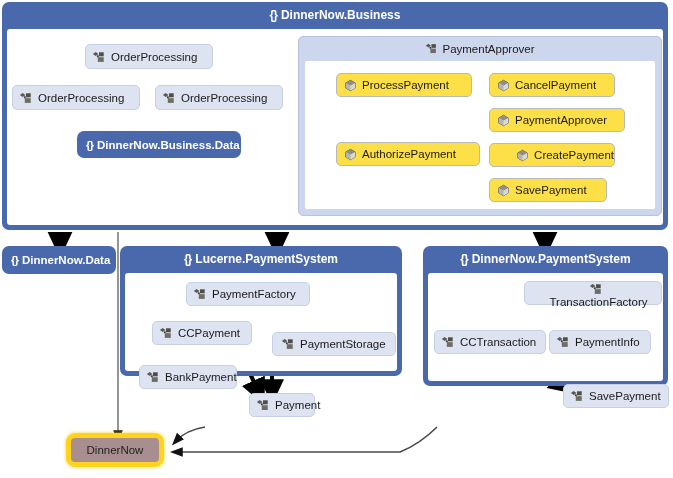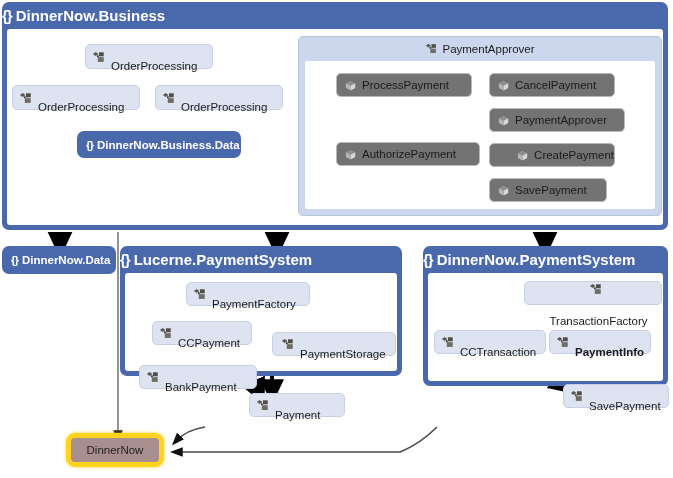--- a/index.html
+++ b/index.html
@@ -4,41 +4,41 @@
 <style>
   html,body{margin:0;padding:0;background:#ffffff;}
   body{width:673px;height:478px;position:relative;overflow:hidden;
        font-family:"Liberation Sans","DejaVu Sans",sans-serif;}
   #stage{position:absolute;left:0;top:0;width:673px;height:478px;}
 
   
   .ns{position:absolute;background:#4a69ad;border-radius:7px;
       box-sizing:border-box;}
   .ns > .ns-title{position:absolute;left:0;top:0;width:100%;height:27px;
-      line-height:27px;color:#ffffff;font-size:15px;
+      line-height:27px;text-align:center;color:#ffffff;font-size:12px;
       font-weight:bold;white-space:nowrap;}
   .ns > .ns-body{position:absolute;left:5px;top:27px;right:5px;bottom:5px;
       background:#ffffff;border-radius:3px;}
   .ns-title .brace{font-family:"Liberation Sans",sans-serif;font-weight:bold;
       margin-right:4px;letter-spacing:-1px;}
 
   
   .ns-leaf{position:absolute;background:#4a69ad;border-radius:7px;
       color:#fff;font-size:11.5px;font-weight:bold;display:flex;
       align-items:center;padding-left:9px;box-sizing:border-box;white-space:nowrap;}
   .ns-leaf .brace{margin-right:4px;letter-spacing:-1px;}
 
   
   .type{position:absolute;background:#dde3f1;border:1px solid #c6cfe4;
       border-radius:5px;display:flex;align-items:center;box-sizing:border-box;
       font-size:11.5px;color:#1a1a1a;padding-left:6px;white-space:nowrap;}
-  .type .lbl{margin-left:5px;margin-top:19px;}
-
-  
-  .method{position:absolute;background:#737373;border:1px solid #b9b9b9;
+  .type .lbl{margin-left:5px;}
+
+  
+  .method{position:absolute;background:#fde047;border:1px solid #b9b9b9;
       border-radius:5px;display:flex;align-items:center;box-sizing:border-box;
       font-size:11.5px;color:#1a1a1a;padding-left:7px;white-space:nowrap;}
   .method .lbl{margin-left:5px;}
 
   
   .group{position:absolute;background:#ccd6ec;border:1px solid #b6c3df;
       border-radius:5px;box-sizing:border-box;}
   .group > .group-title{position:absolute;left:0;top:0;width:100%;height:24px;
       line-height:24px;text-align:center;font-size:11.5px;color:#1a1a1a;
       white-space:nowrap;}
@@ -294,33 +294,33 @@
       <svg width="14" height="14" viewBox="0 0 16 16">
         <path d="M1 4.5 L4.2 2.2 L7.4 4.5 L4.2 6.8 Z" fill="#5a5a52"></path>
         <path d="M8 2.6 h5.4 v4.6 h-5.4 z" fill="#4f4f48"></path>
         <path d="M6.6 8.2 h6.8 v5.4 h-6.8 z" fill="#6d6d63"></path>
         <path d="M5.6 6.1 h2.1 v2.1 h-2.1 z" fill="#3d3d38"></path>
       </svg>
     </span>
     <span class="lbl">PaymentStorage</span>
   </div>
 
-  <div class="type" style="left:139px;top:365px;width:118px;height:24px;">
+  <div class="type" style="left:139px;top:365px;width:98px;height:24px;">
     <span class="ico">
       <svg width="14" height="14" viewBox="0 0 16 16">
         <path d="M1 4.5 L4.2 2.2 L7.4 4.5 L4.2 6.8 Z" fill="#5a5a52"></path>
         <path d="M8 2.6 h5.4 v4.6 h-5.4 z" fill="#4f4f48"></path>
         <path d="M6.6 8.2 h6.8 v5.4 h-6.8 z" fill="#6d6d63"></path>
         <path d="M5.6 6.1 h2.1 v2.1 h-2.1 z" fill="#3d3d38"></path>
       </svg>
     </span>
     <span class="lbl">BankPayment</span>
   </div>
 
-  <div class="type" style="left:249px;top:393px;width:96px;height:24px;">
+  <div class="type" style="left:249px;top:393px;width:66px;height:24px;">
     <span class="ico">
       <svg width="14" height="14" viewBox="0 0 16 16">
         <path d="M1 4.5 L4.2 2.2 L7.4 4.5 L4.2 6.8 Z" fill="#5a5a52"></path>
         <path d="M8 2.6 h5.4 v4.6 h-5.4 z" fill="#4f4f48"></path>
         <path d="M6.6 8.2 h6.8 v5.4 h-6.8 z" fill="#6d6d63"></path>
         <path d="M5.6 6.1 h2.1 v2.1 h-2.1 z" fill="#3d3d38"></path>
       </svg>
     </span>
     <span class="lbl">Payment</span>
   </div>
@@ -349,21 +349,21 @@
       <svg width="14" height="14" viewBox="0 0 16 16">
         <path d="M1 4.5 L4.2 2.2 L7.4 4.5 L4.2 6.8 Z" fill="#5a5a52"></path>
         <path d="M8 2.6 h5.4 v4.6 h-5.4 z" fill="#4f4f48"></path>
         <path d="M6.6 8.2 h6.8 v5.4 h-6.8 z" fill="#6d6d63"></path>
         <path d="M5.6 6.1 h2.1 v2.1 h-2.1 z" fill="#3d3d38"></path>
       </svg>
     </span>
     <span class="lbl">CCTransaction</span>
   </div>
 
-  <div class="type" style="left:549px;top:330px;width:102px;height:24px;font-weight:bold;">
+  <div class="type" style="left:549px;top:330px;width:102px;height:24px;">
     <span class="ico">
       <svg width="14" height="14" viewBox="0 0 16 16">
         <path d="M1 4.5 L4.2 2.2 L7.4 4.5 L4.2 6.8 Z" fill="#5a5a52"></path>
         <path d="M8 2.6 h5.4 v4.6 h-5.4 z" fill="#4f4f48"></path>
         <path d="M6.6 8.2 h6.8 v5.4 h-6.8 z" fill="#6d6d63"></path>
         <path d="M5.6 6.1 h2.1 v2.1 h-2.1 z" fill="#3d3d38"></path>
       </svg>
     </span>
     <span class="lbl">PaymentInfo</span>
   </div>

